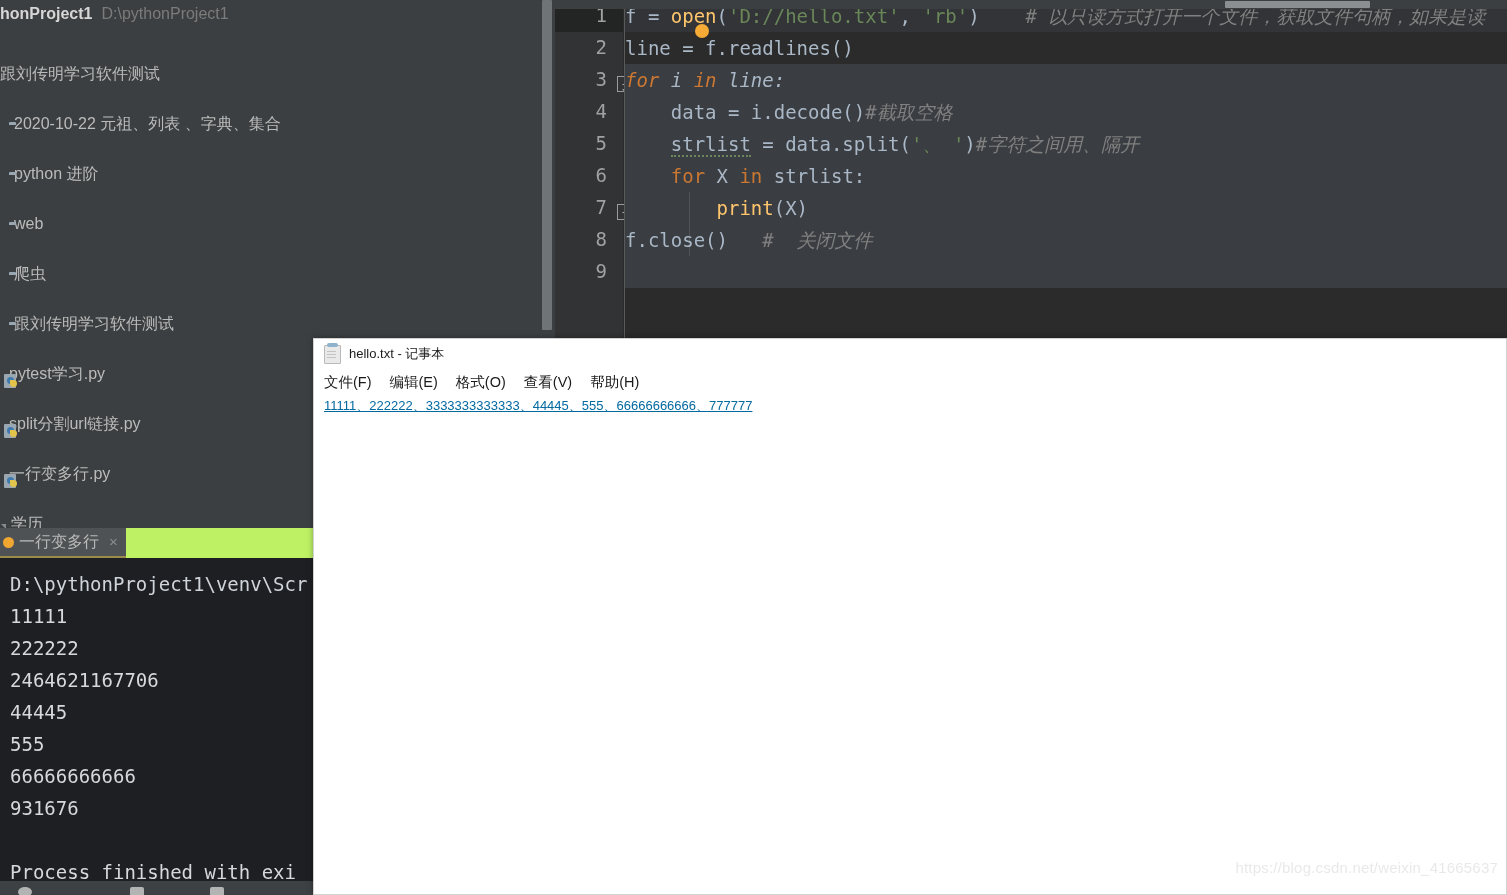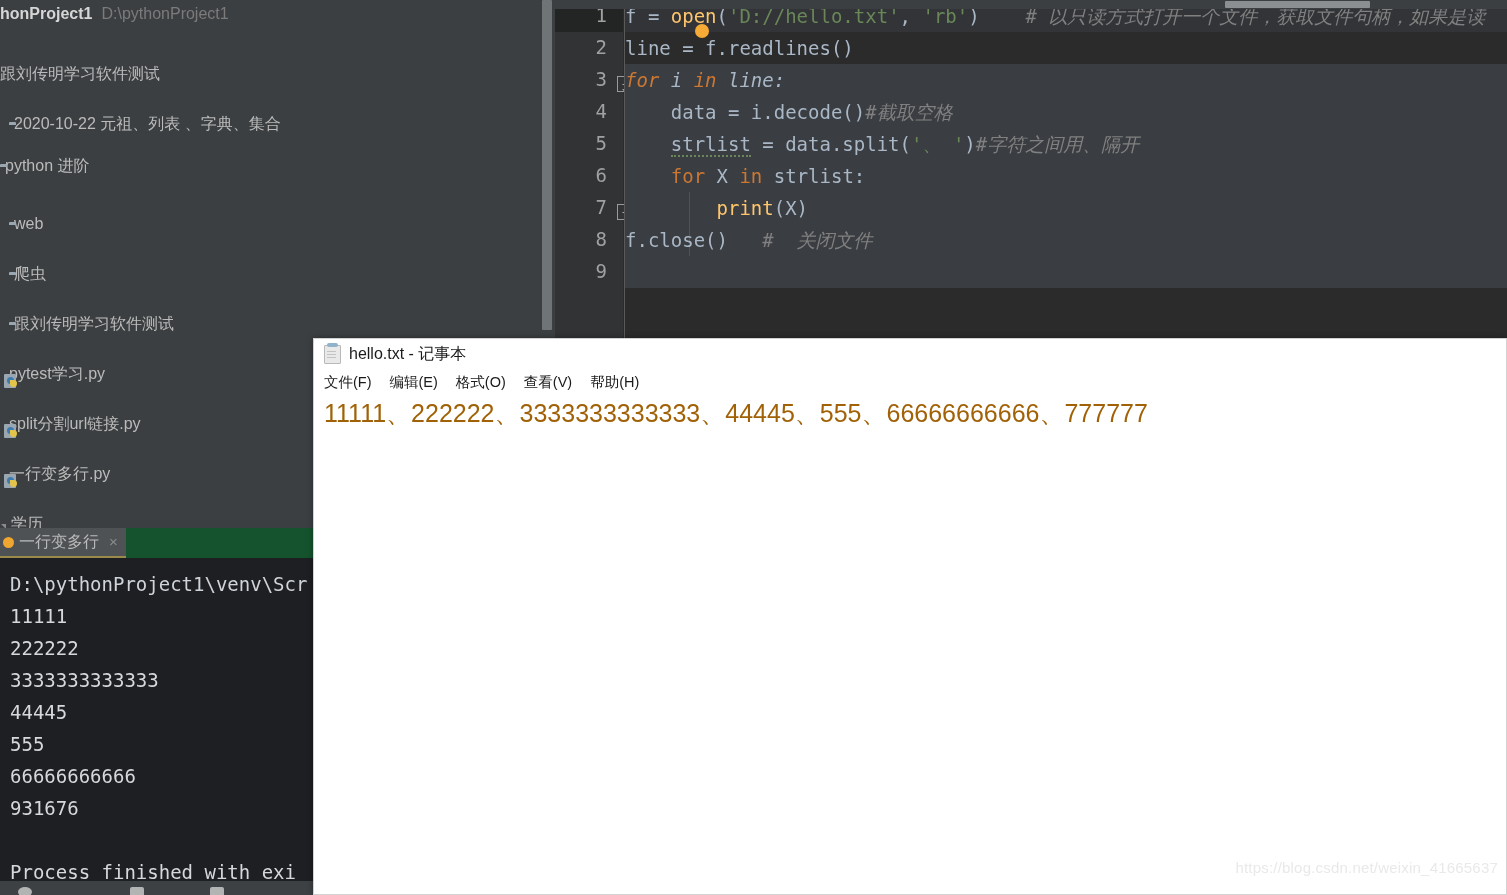--- a/index.html
+++ b/index.html
@@ -84,21 +84,21 @@
   .squig{
     border-bottom:2px dotted #6a8759;
   }
   .bulb{
     position:absolute;left:70px;top:24px;width:14px;height:14px;border-radius:50%;
     background:#f5ab35;
   }
   .indentguide{position:absolute;width:1px;background:#4f5355;}
 
   
-  #runpanel{position:absolute;left:0;top:528px;width:555px;height:367px;background:#14532d;overflow:hidden;}
+  #runpanel{position:absolute;left:0;top:528px;width:555px;height:367px;background:#bef264;overflow:hidden;}
   #runtab{
     position:absolute;left:0;top:0;height:28px;line-height:28px;
     color:#b9b9b9;font-size:16px;padding-left:8px;padding-right:8px;
     background:#4e5254;border-bottom:2px solid #9b8b4a;white-space:nowrap;
   }
   #runtab .dot{
     display:inline-block;width:11px;height:11px;border-radius:50%;
     background:#f0a732;vertical-align:middle;margin-right:5px;margin-left:-5px;
   }
   #runtab .xclose{color:#8c8c8c;margin-left:10px;font-size:15px;}
@@ -128,29 +128,30 @@
   }
   #np-title .np-ico:before{
     content:"";position:absolute;left:2px;top:-3px;width:11px;height:4px;
     background:#8fb3cc;border-radius:2px;
   }
   #np-title .np-ico:after{
     content:"";position:absolute;left:2px;top:5px;width:9px;height:1px;
     box-shadow:0 0 0 0 #aaa,0 3px 0 0 #c3c3c3,0 6px 0 0 #c3c3c3;
     background:#c3c3c3;
   }
-  #np-title .np-caption{font-size:16px;color:#1b1b1b;}
+  #np-title .np-caption{font-size:13px;color:#1b1b1b;}
   #np-menu{
     height:26px;display:flex;align-items:center;padding-left:10px;gap:18px;
     font-size:14.5px;color:#1b1b1b;background:#ffffff;
   }
   #np-body{
     padding-left:10px;padding-top:2px;
-    font-size:25px;color:#a16207;white-space:pre;
+    font-size:13px;color:#0369a1;white-space:pre;
     font-family:"Liberation Sans","DejaVu Sans",sans-serif;
+    text-decoration:underline;
   }
   #watermark{
     position:absolute;right:8px;bottom:18px;
     color:#e9e9e9;font-size:15px;letter-spacing:.2px;
     font-family:"Liberation Sans",sans-serif;
   }
 </style>
 </head>
 <body>
 
@@ -162,21 +163,21 @@
       <span class="proj-name">honProject1</span><span class="proj-path">D:\pythonProject1</span>
     </div>
 
     <div class="tree-row" style="top:33px;">
       <span class="lbl">跟刘传明学习软件测试</span>
     </div>
 
     <div class="tree-row" style="top:58px;padding-left:9px;">
       <span class="ico"><span class="folder-ico"></span></span><span class="lbl">2020-10-22 元祖、列表 、字典、集合</span>
     </div>
-    <div class="tree-row" style="top:75px;">
+    <div class="tree-row" style="top:83px;padding-left:9px;">
       <span class="ico"><span class="folder-ico"></span></span><span class="lbl">python 进阶</span>
     </div>
     <div class="tree-row" style="top:108px;padding-left:9px;">
       <span class="ico"><span class="folder-ico"></span></span><span class="lbl">web</span>
     </div>
     <div class="tree-row" style="top:133px;padding-left:9px;">
       <span class="ico"><span class="folder-ico"></span></span><span class="lbl">爬虫</span>
     </div>
     <div class="tree-row" style="top:158px;padding-left:9px;">
       <span class="ico"><span class="folder-ico"></span></span><span class="lbl">跟刘传明学习软件测试</span>
@@ -247,21 +248,21 @@
   <div id="ed-hscroll-thumb"></div>
 
   <div id="runpanel">
     <div id="runtab">
       <span class="dot"></span><span>一行变多行</span><span class="xclose">×</span>
     </div>
     <div id="console">
       <div class="oline pathline">D:\pythonProject1\venv\Scr</div>
       <div class="oline">11111</div>
       <div class="oline">222222</div>
-      <div class="oline">3333333333333</div>
+      <div class="oline">2464621167706</div>
       <div class="oline">44445</div>
       <div class="oline">555</div>
       <div class="oline">66666666666</div>
       <div class="oline">931676</div>
       <div class="oline"></div>
       <div class="oline">Process finished with exi</div>
     </div>
   </div>
 
   <div id="taskbar">

